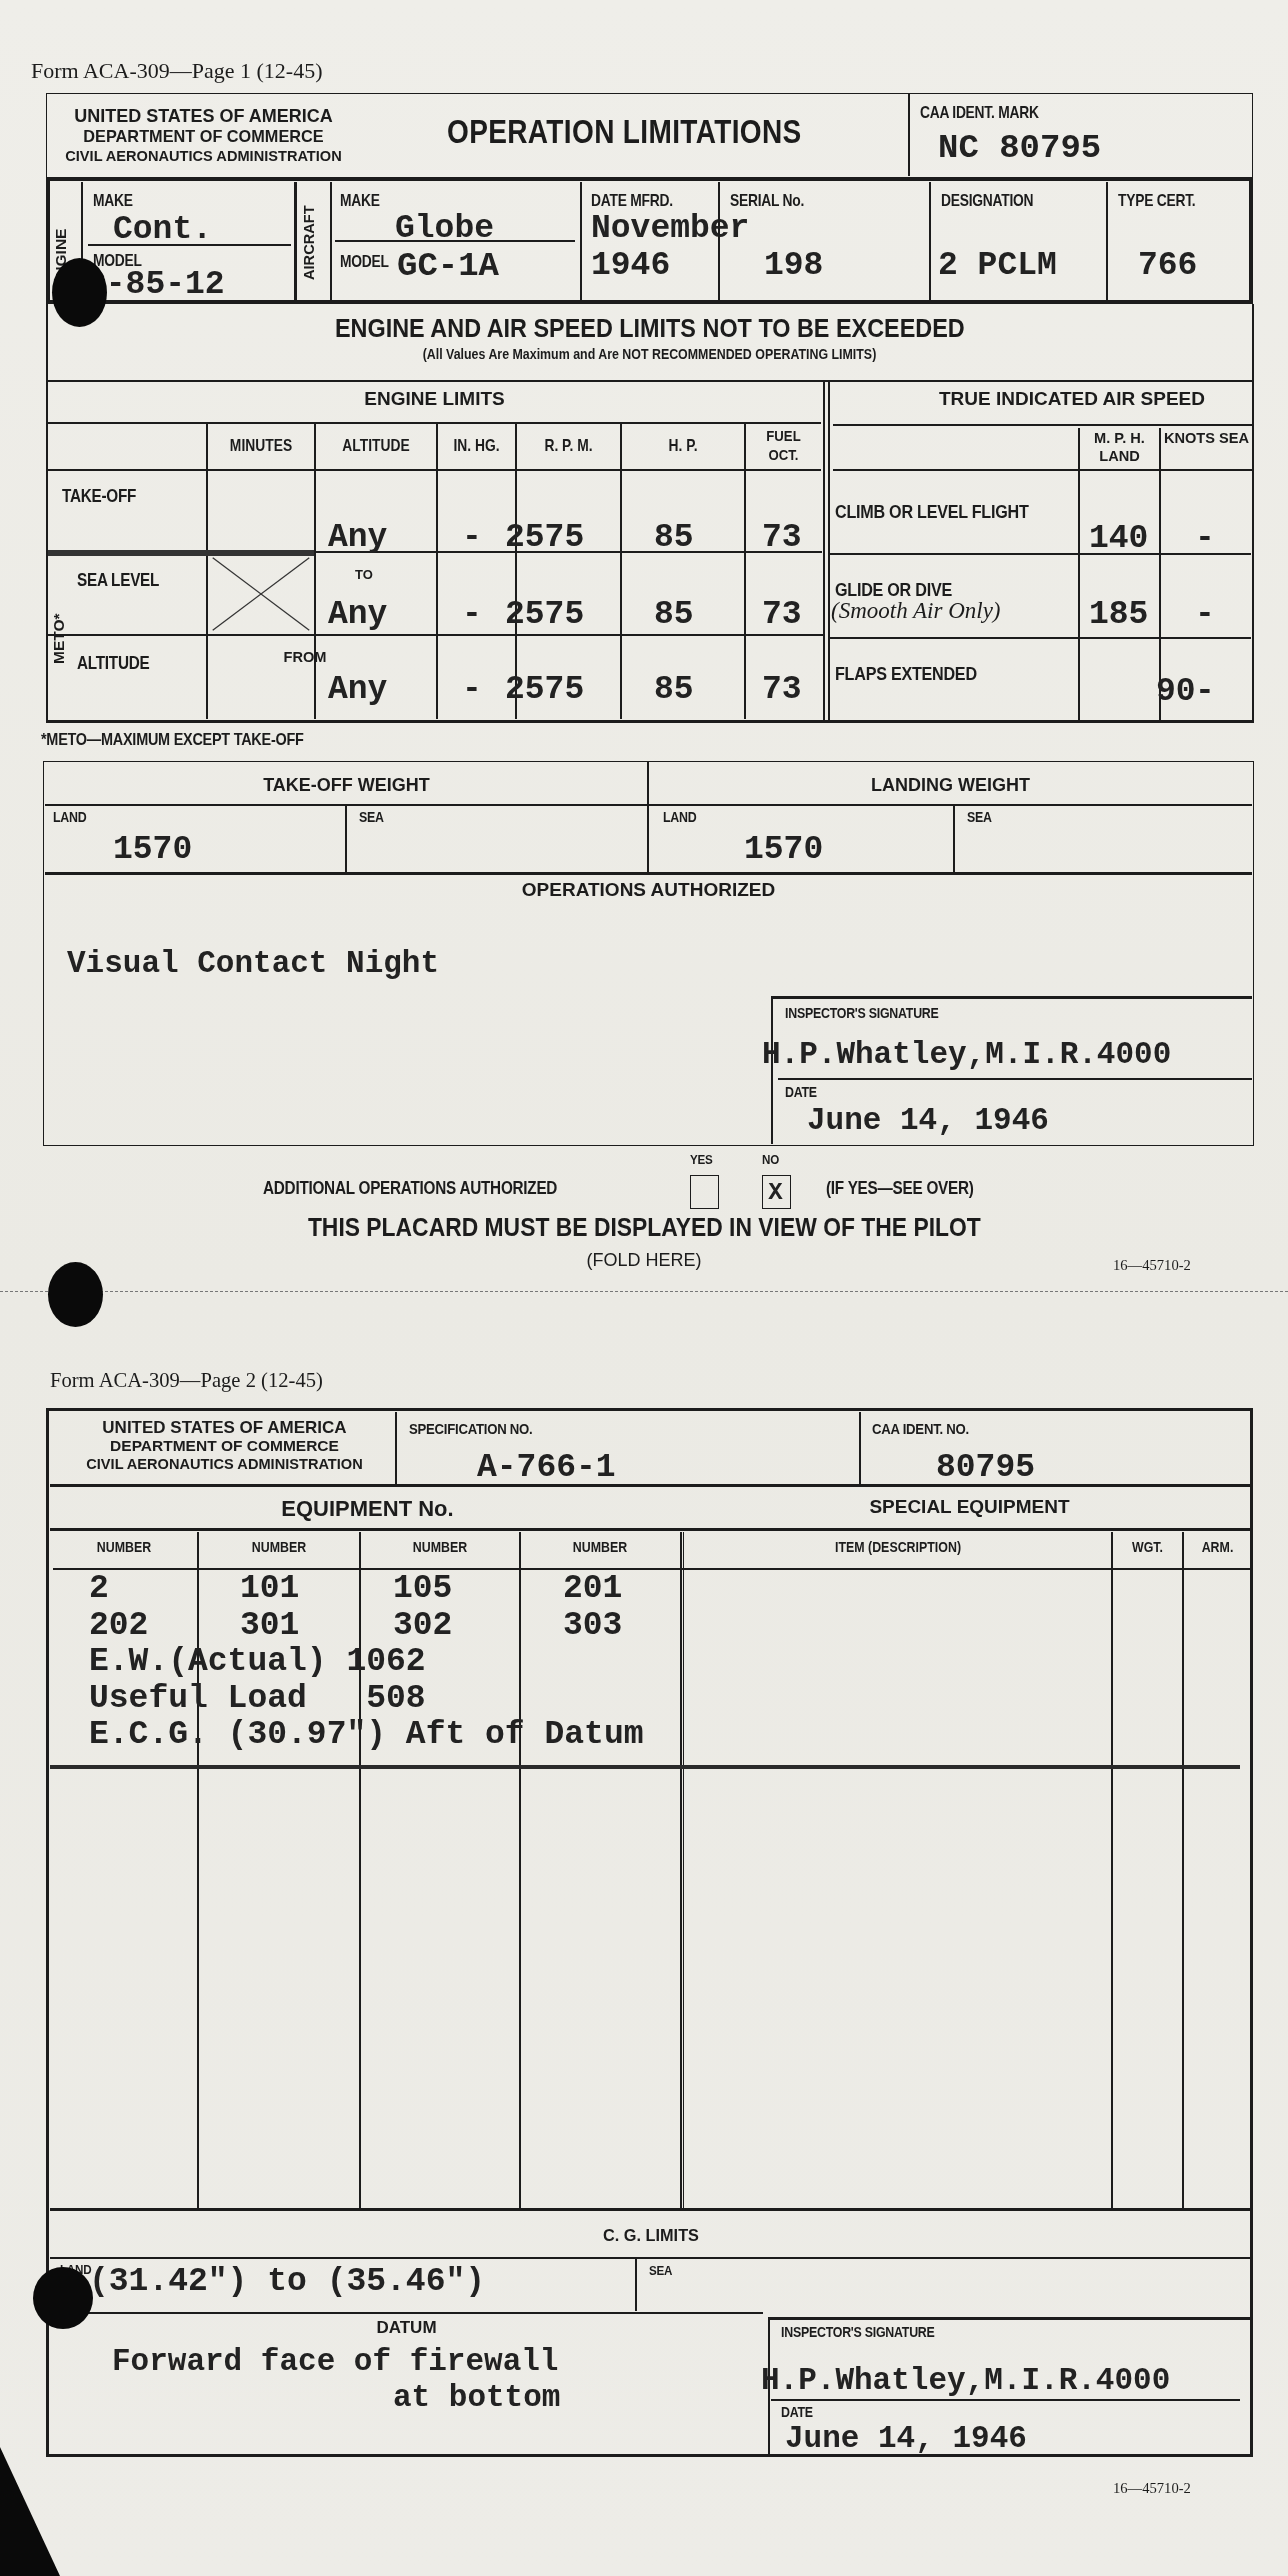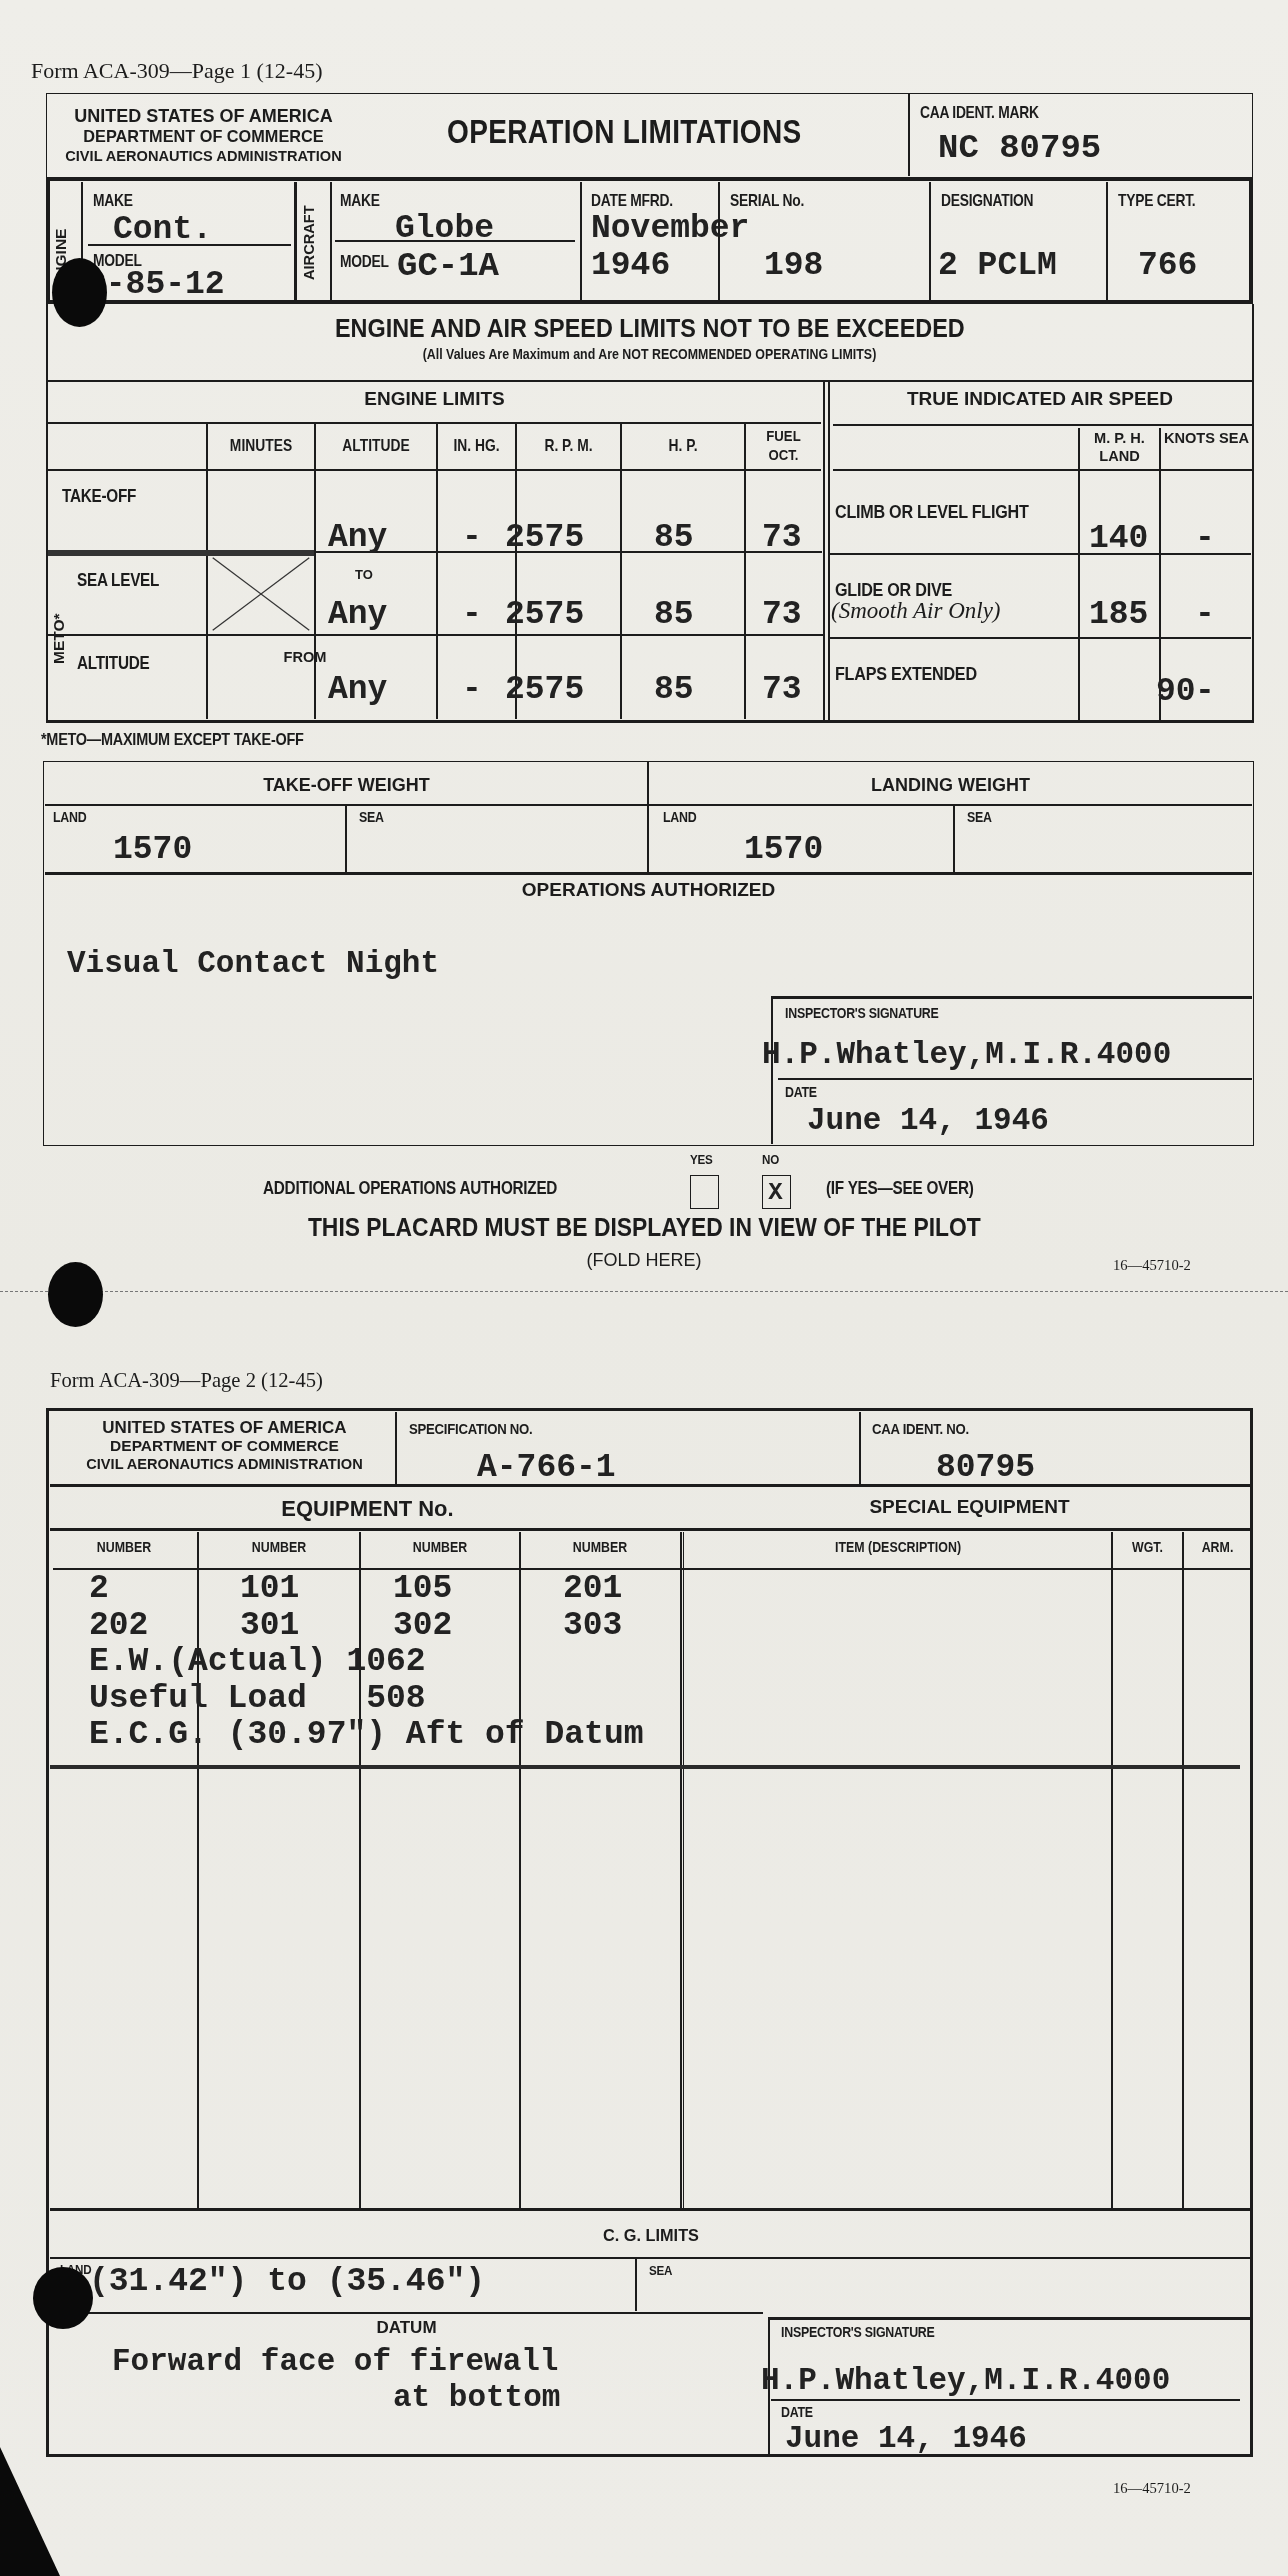--- a/index.html
+++ b/index.html
@@ -126,21 +126,21 @@
   <div class="abs typed" style="left:505px;top:596px;">2575</div>
   <div class="abs typed" style="left:654px;top:596px;">85</div>
   <div class="abs typed" style="left:762px;top:596px;">73</div>
 
   <div class="abs typed" style="left:328px;top:671px;">Any</div>
   <div class="abs typed" style="left:462px;top:671px;">-</div>
   <div class="abs typed" style="left:505px;top:671px;">2575</div>
   <div class="abs typed" style="left:654px;top:671px;">85</div>
   <div class="abs typed" style="left:762px;top:671px;">73</div>
 
-  <div class="abs center" style="left:829px;top:388px;width:422px;font-weight:bold;font-size:19px;">TRUE INDICATED AIR SPEED</div>
+  <div class="abs center" style="left:829px;top:388px;width:422px;font-weight:bold;font-size:19px;padding-left:32px;">TRUE INDICATED AIR SPEED</div>
   <div class="hl" style="left:833px;top:424px;width:419px;height:1.7px;"></div>
   <div class="vl" style="left:1078px;top:428px;width:1.7px;height:292px;"></div>
   <div class="vl" style="left:1159px;top:428px;width:1.7px;height:292px;"></div>
   <div class="abs lblc" style="left:1080px;top:429px;width:79px;font-size:14.6px;line-height:18px;white-space:normal;">M. P. H. LAND</div>
   <div class="abs lblc" style="left:1161px;top:429px;width:91px;font-size:14.6px;line-height:18px;white-space:normal;">KNOTS SEA</div>
   <div class="hl" style="left:833px;top:469px;width:419px;height:1.7px;"></div>
   <div class="hl" style="left:829px;top:553px;width:422px;height:1.7px;"></div>
   <div class="hl" style="left:829px;top:637px;width:422px;height:1.7px;"></div>
 
   <div class="abs lbl" style="left:835px;top:501px;font-size:19px;">CLIMB OR LEVEL FLIGHT</div>

